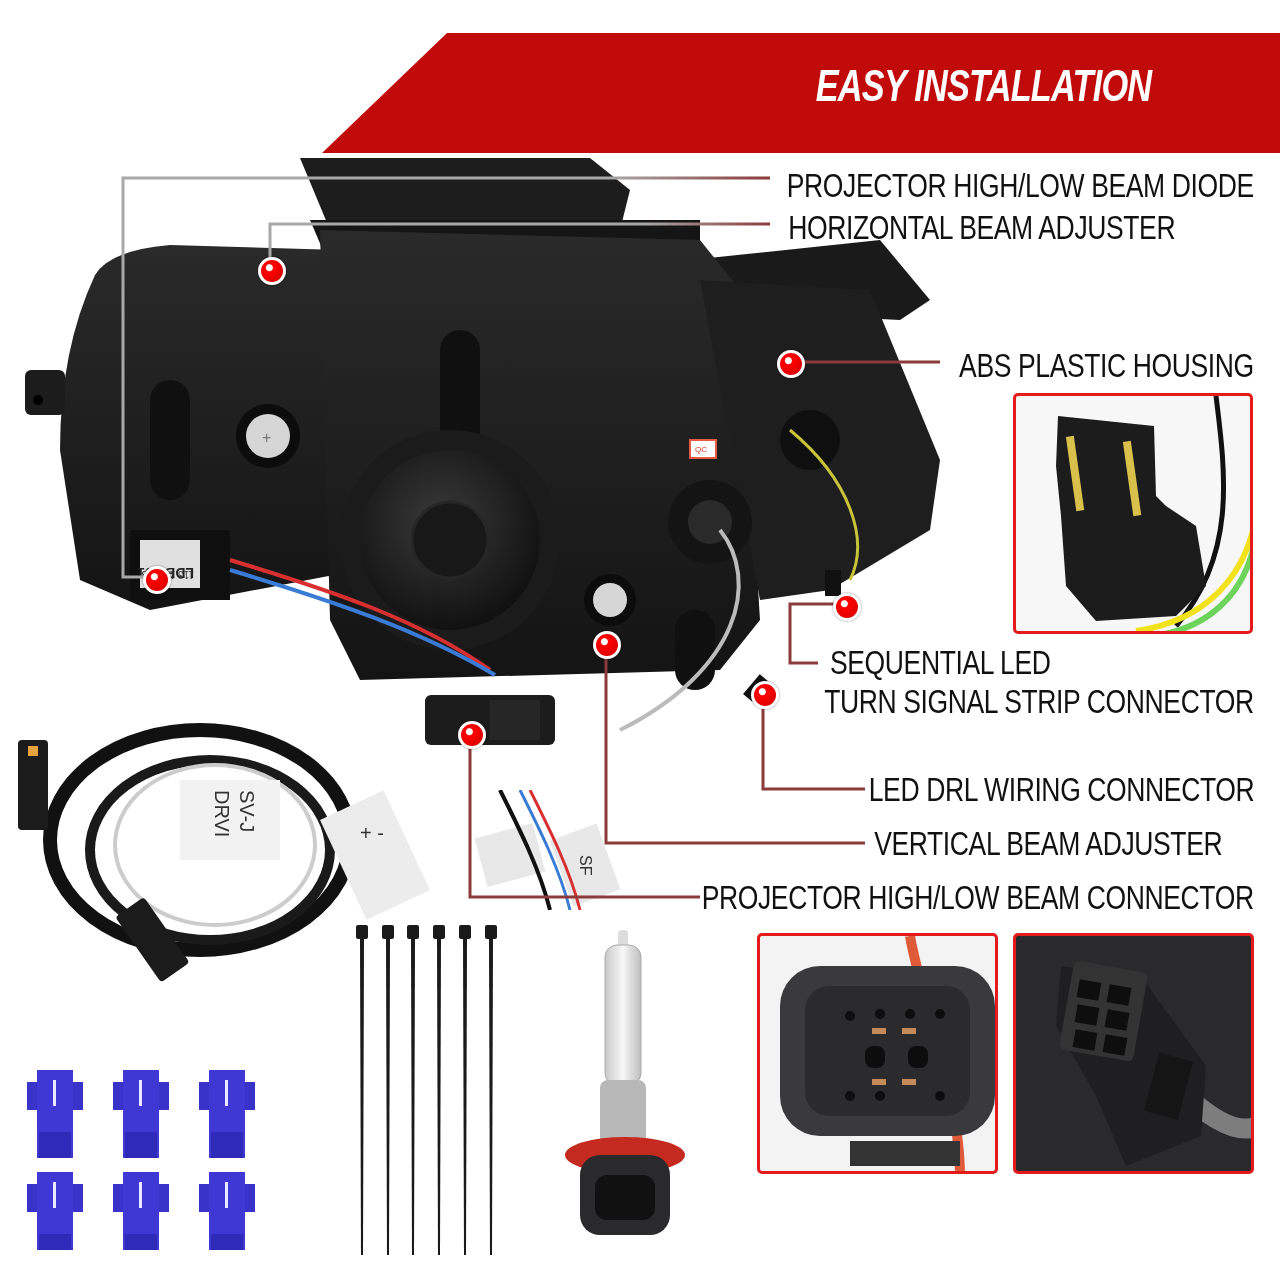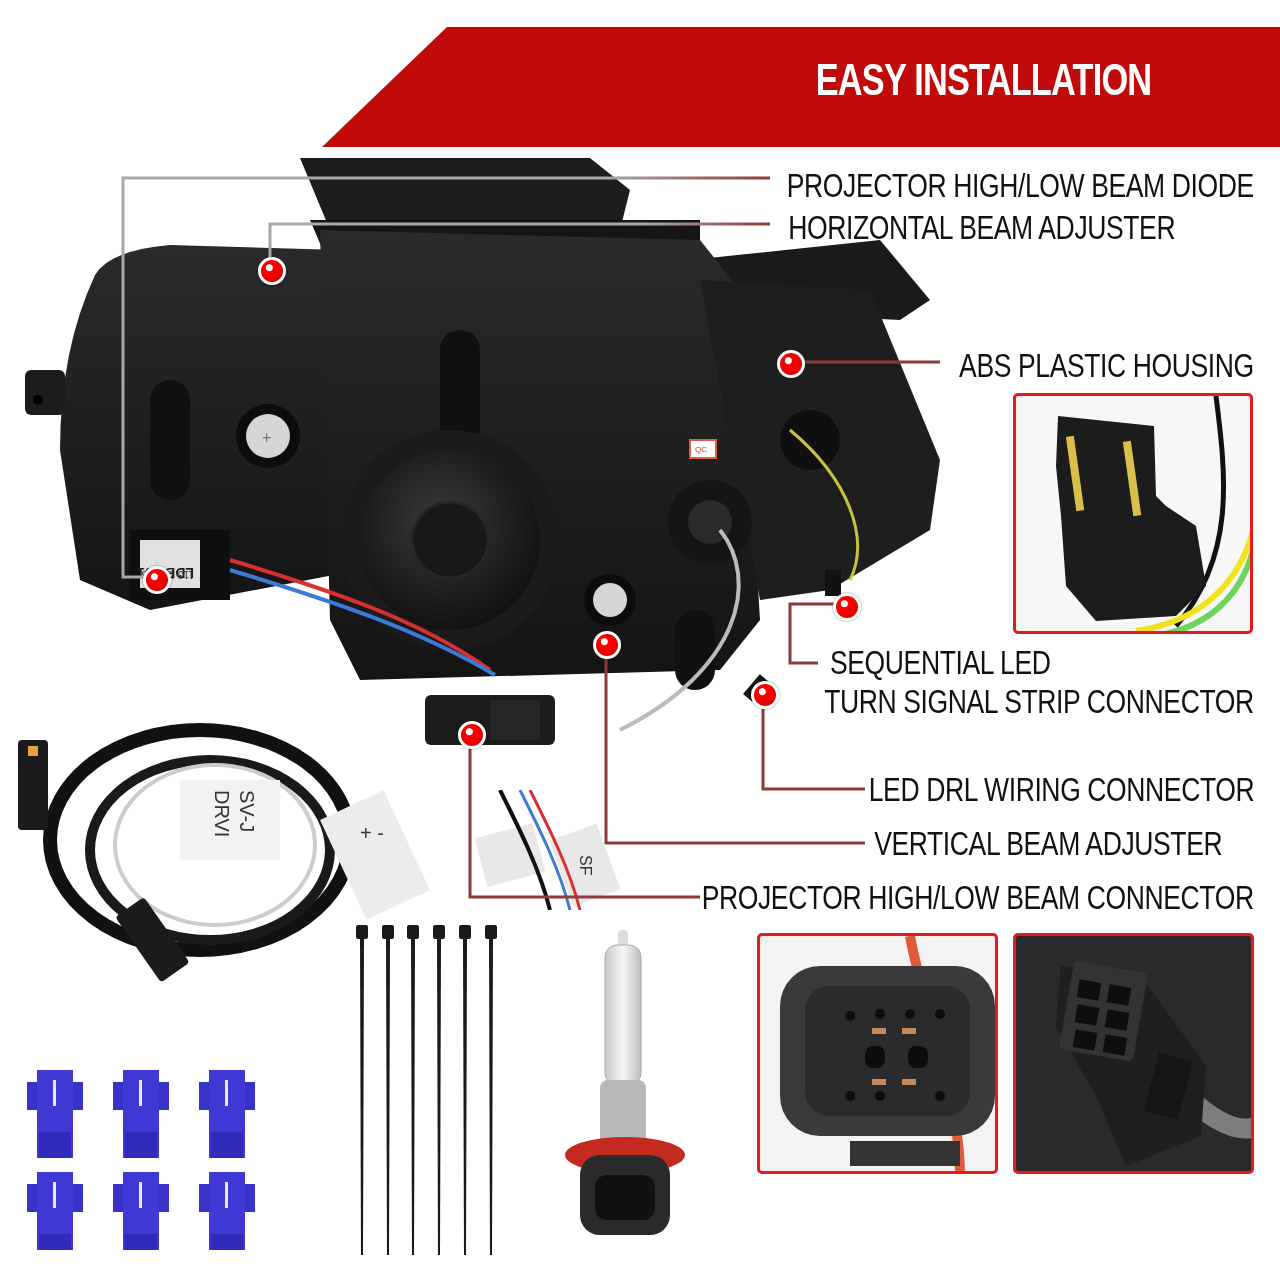--- a/index.html
+++ b/index.html
@@ -1,19 +1,19 @@
 <!DOCTYPE html>
 <html><head>
 <meta charset="utf-8">
 <style>
   html,body{margin:0;padding:0;background:#fff;}
   body{width:1280px;height:1280px;position:relative;overflow:hidden;font-family:"Liberation Sans",sans-serif;}
   .abs{position:absolute;}
   
-  .banner{position:absolute;left:0;top:0;width:1165px;height:160px;}
+  .banner{position:absolute;left:0;top:6px;width:1165px;height:160px;font-style:italic;}
   .banner-title{position:absolute;right:14px;top:58px;color:#fff;font-family:"Liberation Sans",sans-serif;font-weight:bold;font-size:44px;letter-spacing:-1px;transform:scaleX(0.78);transform-origin:right center;white-space:nowrap;line-height:1;}
   
   .label{position:absolute;color:#111;font-family:"Liberation Sans",sans-serif;font-size:34px;line-height:38px;white-space:nowrap;transform:scaleX(0.78);transform-origin:right center;letter-spacing:-0.5px;}
   
   .dot{position:absolute;width:22px;height:22px;border-radius:50%;background:radial-gradient(circle at 38% 35%,#fff 0 3px,#f00 4px,#d00000 100%);border:3px solid #fff;box-shadow:0 0 2px rgba(0,0,0,.6);transform:translate(-14px,-14px);}
   
   .inset{position:absolute;border:3px solid #e31b1b;border-radius:5px;overflow:hidden;box-sizing:border-box;}
   svg{display:block;}
 </style>
 </head>

